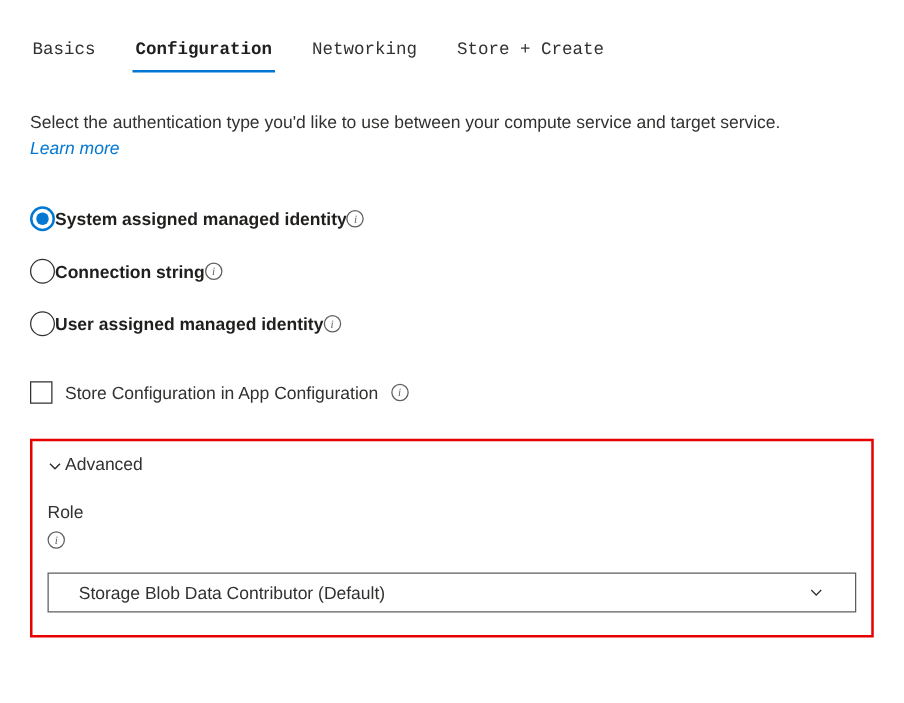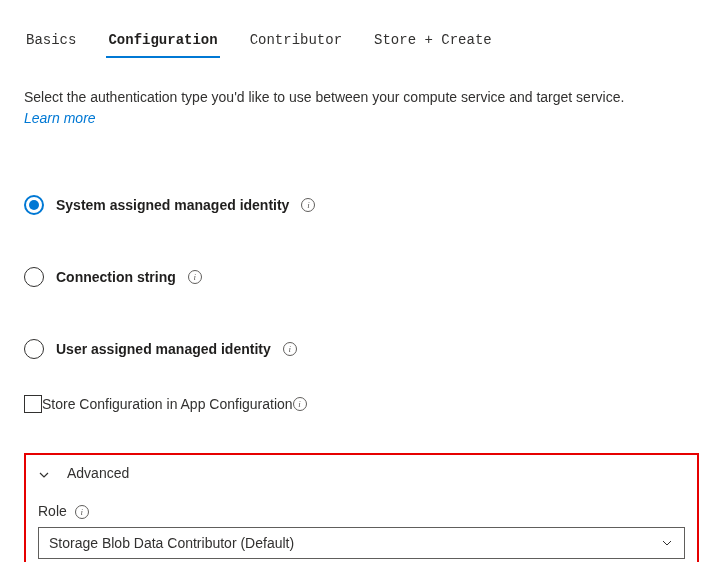--- a/index.html
+++ b/index.html
@@ -49,22 +49,20 @@
   }
   .radio-group {
     display: flex;
     flex-direction: column;
     gap: 22px;
     margin-bottom: 36px;
   }
   .radio-row {
     display: flex;
     align-items: center;
-    gap: 12px;
-    margin-top: 30px;
   }
   .radio {
     width: 20px;
     height: 20px;
     border-radius: 50%;
     border: 1px solid #323130;
     display: flex;
     align-items: center;
     justify-content: center;
     cursor: pointer;
@@ -96,70 +94,72 @@
     color: #605e5c;
     cursor: pointer;
     flex-shrink: 0;
     font-family: Georgia, serif;
     font-style: italic;
   }
   .info-icon::before { content: "i"; }
   .checkbox-row {
     display: flex;
     align-items: center;
-    margin-bottom: 40px;
+    gap: 10px;
+    margin-bottom: 28px;
   }
   .checkbox {
     width: 18px;
     height: 18px;
     border: 1px solid #323130;
     cursor: pointer;
     flex-shrink: 0;
   }
   .highlight-box {
     border: 2px solid #e60000;
     padding: 10px 12px 18px 12px;
   }
   .advanced-header {
     display: flex;
     align-items: flex-end;
-    gap: 17px;
+    gap: 2px;
     cursor: pointer;
     margin-bottom: 22px;
   }
   .chev {
     display: inline-block;
   }
   .chev svg { display:block; }
   .field-label {
     display: flex;
-    align-items: flex-end;
+    align-items: flex-start;
     gap: 8px;
-    margin-bottom: 8px;
+    margin-bottom: 19px;
+    flex-direction: column;
   }
   .dropdown {
     width: 100%;
     border: 1px solid #605e5c;
     height: 32px;
     display: flex;
     align-items: center;
     justify-content: space-between;
-    padding: 0 10px;
+    padding: 0 24px;
     cursor: pointer;
     background: #fff;
   }
   .dropdown .chev-down svg { display:block; }
 </style>
 </head>
 <body>
 
 <div class="tabs">
   <div class="tab">Basics</div>
   <div class="tab active">Configuration</div>
-  <div class="tab">Contributor</div>
+  <div class="tab">Networking</div>
   <div class="tab">Store + Create</div>
 </div>
 
 <div class="description">
   <span>Select the authentication type you'd like to use between your compute service and target service. </span><span class="link">Learn more</span>
 </div>
 
 <div class="radio-group">
   <div class="radio-row">
     <div class="radio selected"></div>

